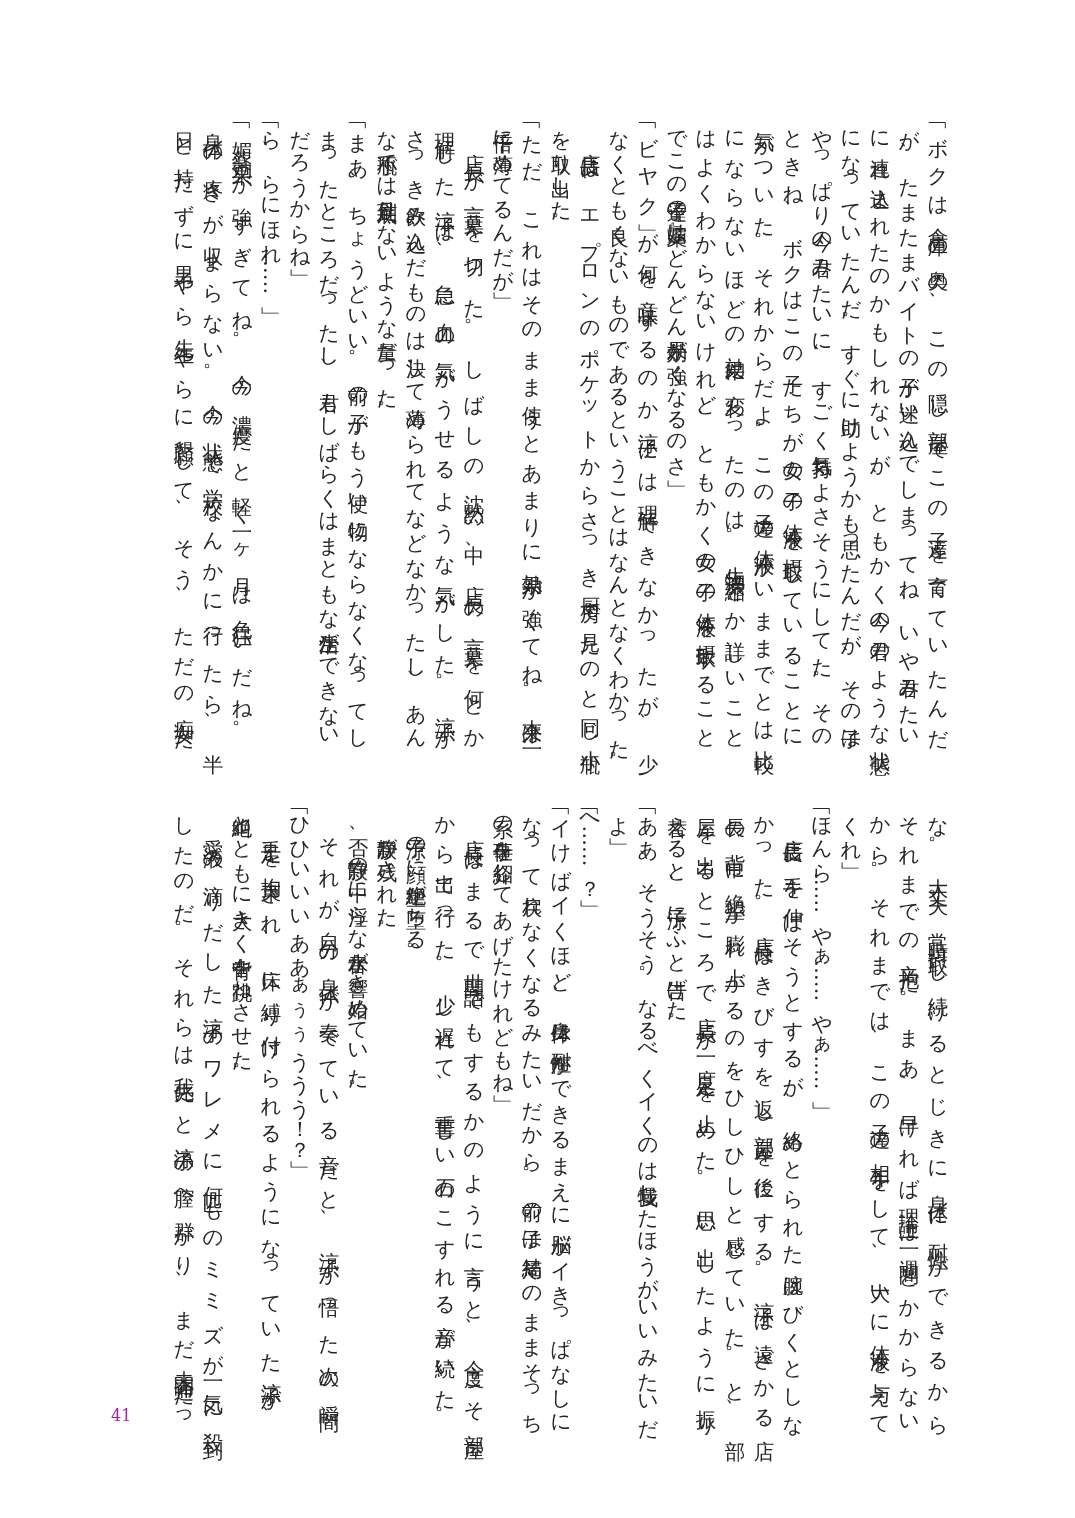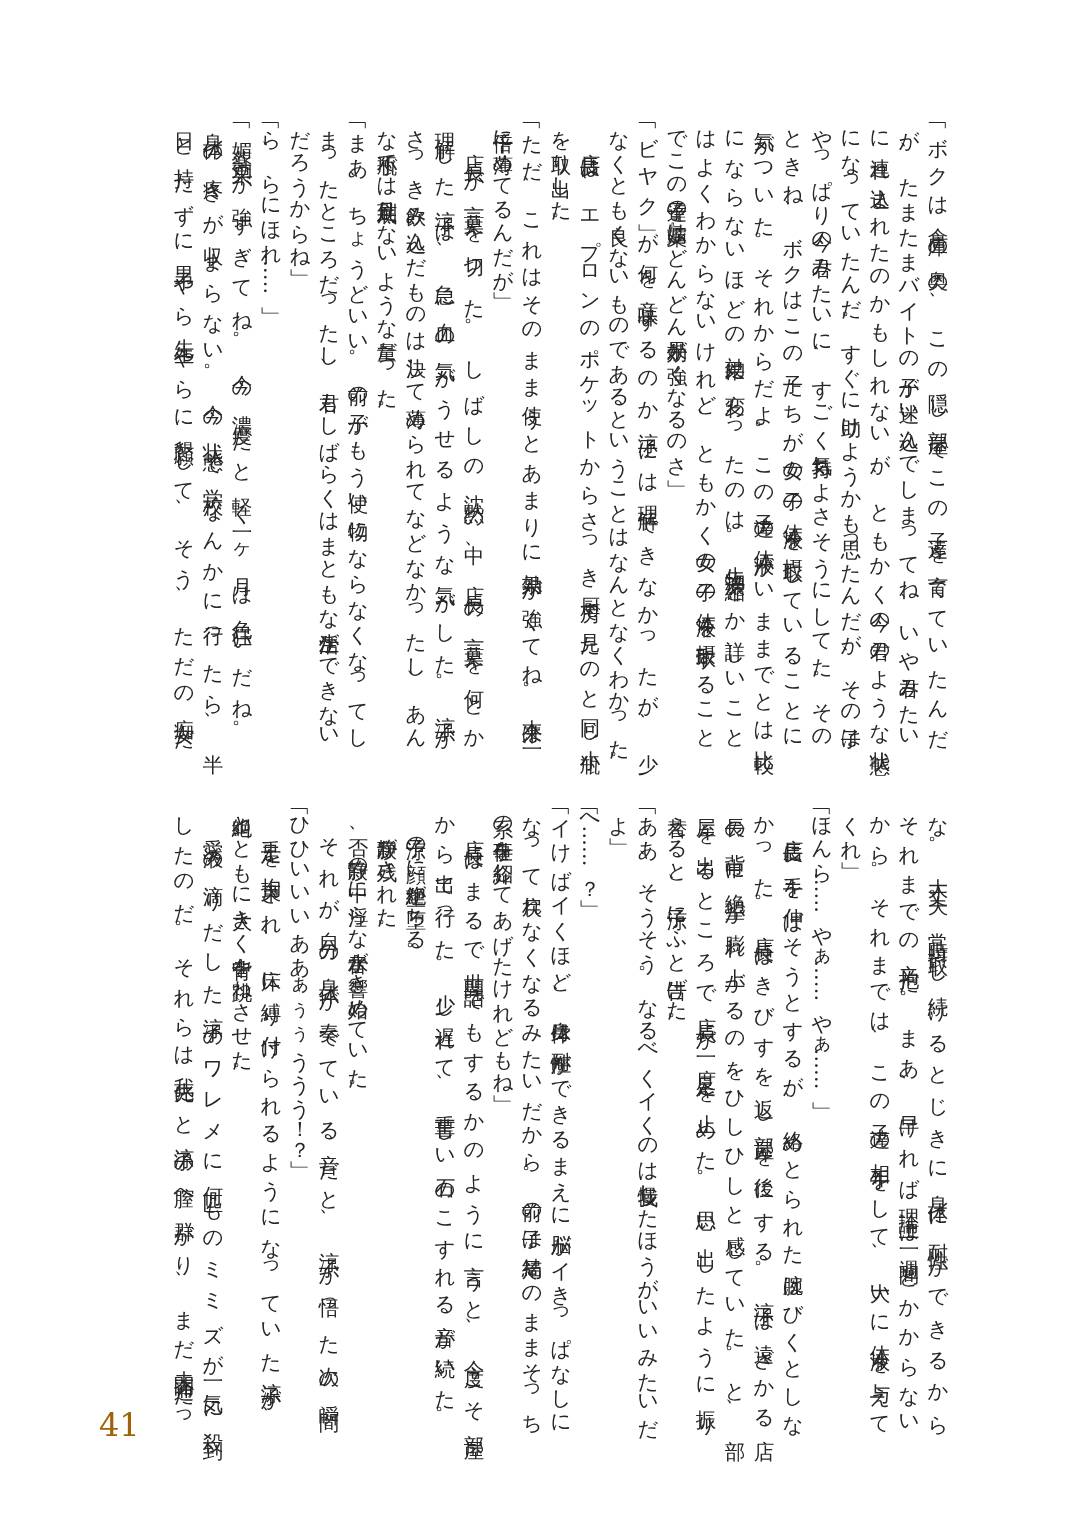--- a/index.html
+++ b/index.html
@@ -39,24 +39,24 @@
   }
   .col.full {
     text-align: justify;
     text-align-last: justify;
   }
   .col.indent {
     text-indent: 20.5px;
   }
   .page-number {
     position: absolute;
-    left: 99px;
+    left: 111px;
     top: 1406px;
-    font-size: 32px;
-    color: #a16207;
+    font-size: 16px;
+    color: #a21caf;
     font-family: "DejaVu Serif", serif;
   }
 </style>
 </head>
 <body>
 
 <div class="page">
   <section class="text-block block-top" lang="ja" style="color: rgb(38, 38, 38);">
       <div class="col full">「ボクは倉庫の奥の、この隠し部屋でこの子達を育てていたんだ</div>
       <div class="col full">が、たまたまバイトの子が迷い込んでしまってね、いや君みたい</div>

